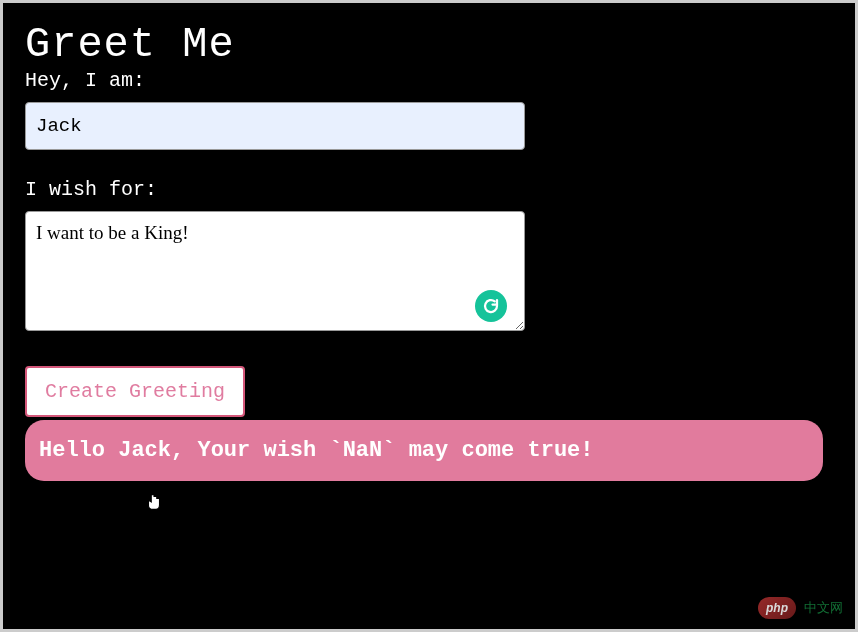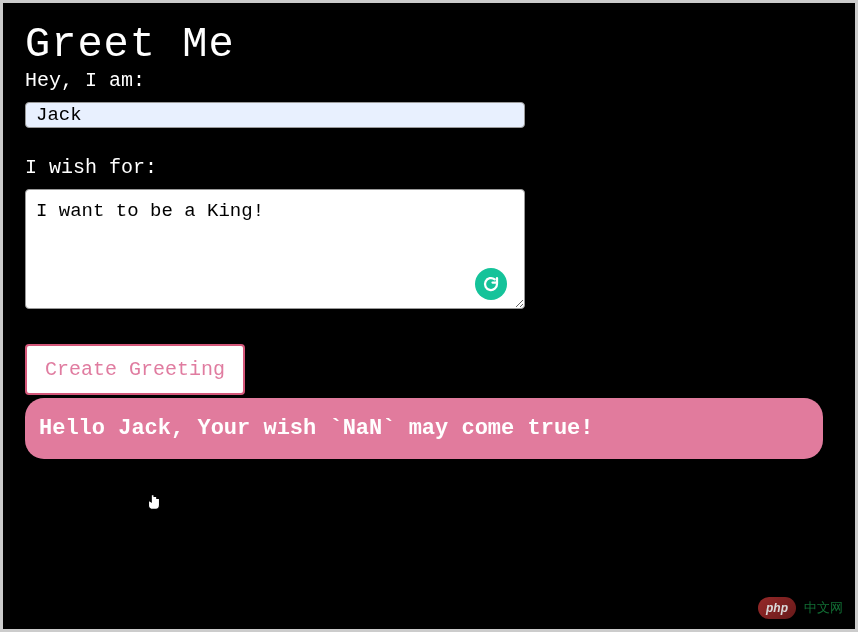--- a/index.html
+++ b/index.html
@@ -21,21 +21,21 @@
       font-size: 42px;
       font-weight: normal;
       letter-spacing: 1px;
     }
     .label {
       font-size: 20px;
       margin-bottom: 10px;
     }
     .name-input {
       width: 500px;
-      height: 26px;
+      height: 48px;
       background: #e8f0fe;
       border: 1px solid #999;
       border-radius: 4px;
       padding: 0 10px;
       font-family: 'Courier New', Courier, monospace;
       font-size: 19px;
       color: #000;
       margin-bottom: 28px;
     }
     .wish-wrapper {
@@ -43,21 +43,21 @@
       width: 500px;
       margin-bottom: 30px;
     }
     .wish-textarea {
       width: 500px;
       height: 120px;
       background: #fff;
       border: 1px solid #999;
       border-radius: 4px;
       padding: 10px;
-      font-family: Liberation Mono, monospace;
+      font-family: Liberation Serif, serif;
       font-size: 19px;
       color: #000;
       resize: both;
     }
     .grammarly-icon {
       position: absolute;
       right: 18px;
       bottom: 14px;
       width: 32px;
       height: 32px;

